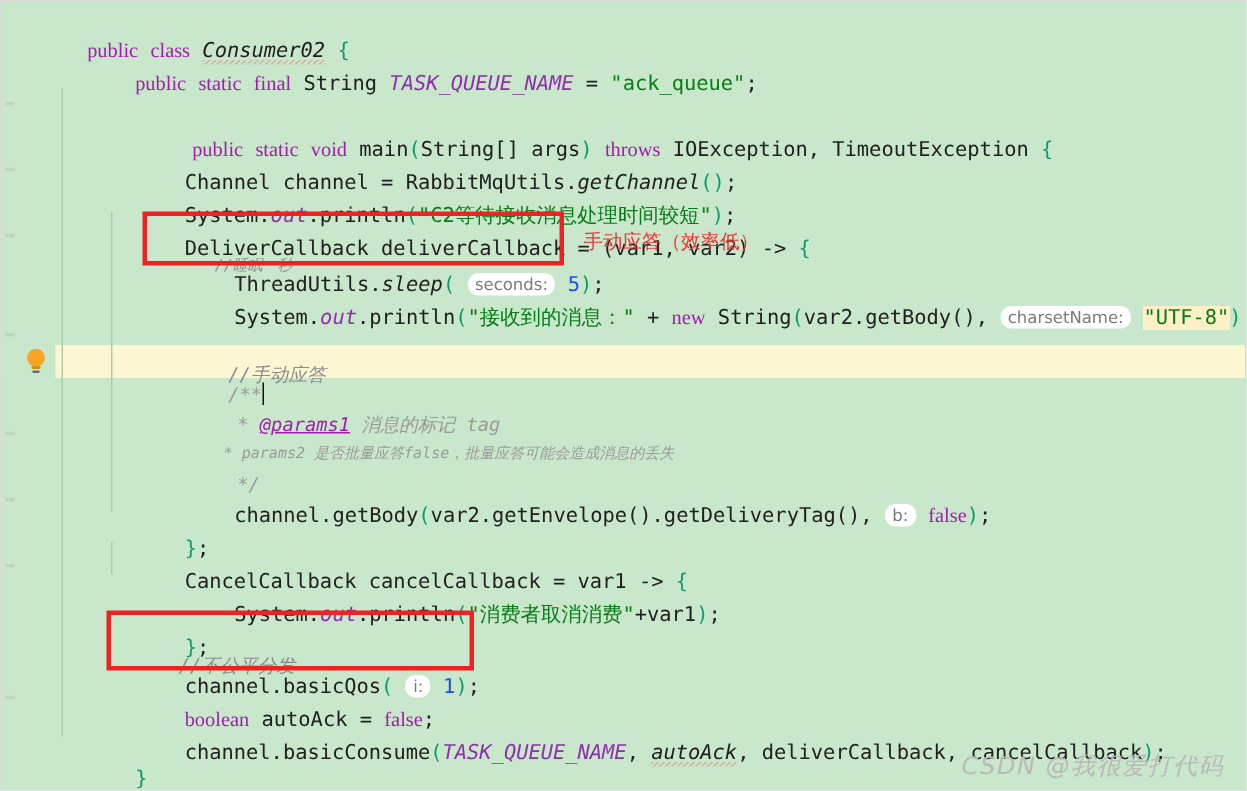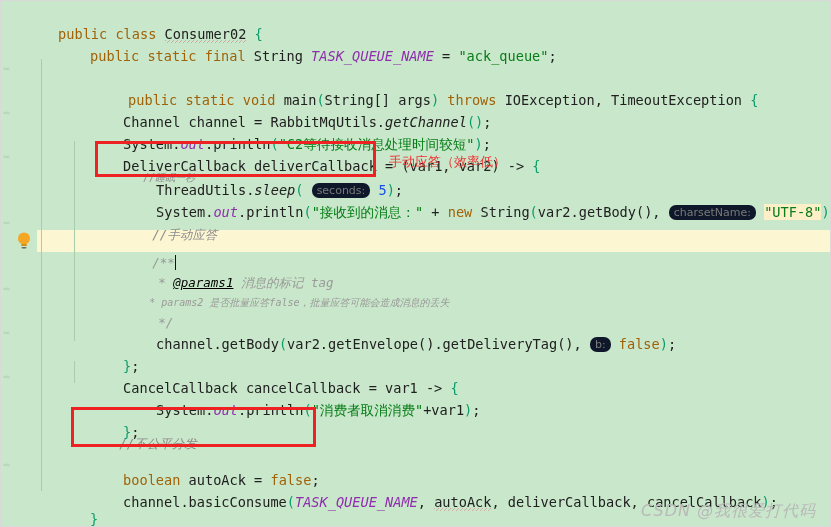--- a/index.html
+++ b/index.html
@@ -71,41 +71,42 @@
     left: 0;
     height: 22px;
     line-height: 22px;
     white-space: pre;
     font-size: 13.6px;
     letter-spacing: 0px;
     color: #202020;
   }
 
   
-  .kw      { color: #a16207; }
+  .kw      { color: #a21caf; font-family: Liberation Serif, serif; }
   .str     { color: #067d17; }
   .num     { color: #1750eb; }
   .cmt     { color: #8c8c8c; font-style: italic; }
   .doc     { color: #9a9a9a; font-style: italic; }
-  .doctag  { color: #000000; font-style: italic; text-decoration: underline; }
+  .doctag  { color: #a21caf; font-style: italic; text-decoration: underline; }
   .stat    { color: #8f2eaf; font-style: italic; }
   .meth    { color: #202020; font-style: italic; }
   .paren   { color: #0a9c6b; }
   .plain   { color: #202020; }
   .cls     { color: #202020; }
   .squig {
     background-image: repeating-linear-gradient(135deg,
       #d4a9a0 0px, #d4a9a0 1px, transparent 1px, transparent 3px);
     background-repeat: repeat-x;
     background-size: 4px 3px;
     background-position: 0 100%;
     padding-bottom: 1px;
+    font-style: italic;
   }
   .hintchip {
-    background: #0f172a;
+    background: #ffffff;
     color: #7a7a7a;
     border-radius: 7px;
     padding: 1px 5px;
     font-size: 11px;
     font-family: "DejaVu Sans", "Liberation Sans", sans-serif;
     vertical-align: 1px;
   }
   .hl-find {
     background: #fdf0c8;
   }
@@ -213,21 +214,21 @@
     </div>
 
     <div class="line" style="top:156px; left:106px;">
       <span class="plain">ThreadUtils</span><span class="plain">.</span><span class="meth">sleep</span><span class="paren">(</span><span class="plain"> </span><span class="hintchip">seconds:</span><span class="plain"> </span><span class="num">5</span><span class="paren">)</span><span class="plain">;</span>
     </div>
 
     <div class="line" style="top:178px; left:106px;">
       <span class="plain">System</span><span class="plain">.</span><span class="stat">out</span><span class="plain">.</span><span class="plain">println</span><span class="paren">(</span><span class="str">"接收到的消息："</span><span class="plain"> + </span><span class="kw">new</span><span class="plain"> </span><span class="plain">String</span><span class="paren">(</span><span class="plain">var2.getBody()</span><span class="plain">, </span><span class="hintchip">charsetName:</span><span class="plain"> </span><span class="str hl-find">"UTF-8"</span><span class="paren">))</span>
     </div>
 
-    <div class="line" style="top:201px; left:106px; font-size:12.5px;">
+    <div class="line" style="top:216px; left:106px; font-size:12.5px;">
       <span class="cmt">//手动应答</span>
     </div>
 
     <div class="line" style="top:229px; left:106px; font-size:12.5px;">
       <span class="doc">/**</span><span class="caret"></span>
     </div>
 
     <div class="line" style="top:249px; left:112px; font-size:12.5px;">
       <span class="doc">* </span><span class="doctag">@params1</span><span class="doc"> </span><span class="doc">消息的标记 tag</span>
     </div>
@@ -257,20 +258,23 @@
     </div>
 
     <div class="line" style="top:398px; left:73px;">
       <span class="paren">}</span><span class="plain">;</span>
     </div>
 
     <div class="line" style="top:410px; left:73px; font-size:12.5px;">
       <span class="cmt">//不公平分发</span>
     </div>
 
+    <div class="line" style="top:424px; left:73px;">
+      <span class="plain">channel</span><span class="plain">.</span><span class="plain">basicQos</span><span class="paren">(</span><span class="plain"> </span><span class="hintchip">i:</span><span class="plain"> </span><span class="num">1</span><span class="paren">)</span><span class="plain">;</span>
+    </div>
 
     <div class="line" style="top:446px; left:73px;">
       <span class="kw">boolean</span><span class="plain"> </span><span class="plain">autoAck</span><span class="plain"> = </span><span class="kw">false</span><span class="plain">;</span>
     </div>
 
     <div class="line" style="top:468px; left:73px;">
       <span class="plain">channel</span><span class="plain">.</span><span class="plain">basicConsume</span><span class="paren">(</span><span class="stat">TASK_QUEUE_NAME</span><span class="plain">, </span><span class="plain squig">autoAck</span><span class="plain">, </span><span class="plain">deliverCallback</span><span class="plain">, </span><span class="plain">cancelCallback</span><span class="paren">)</span><span class="plain">;</span>
     </div>
 
     <div class="line" style="top:485px; left:40px;">

